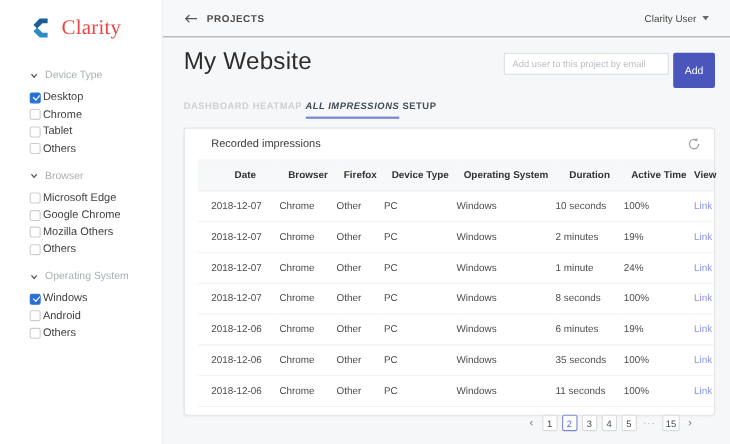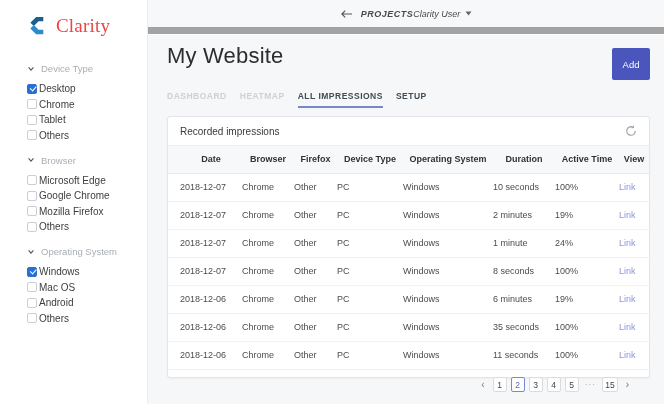--- a/index.html
+++ b/index.html
@@ -18,49 +18,49 @@
     font-size:10px; color:#3d3d3d; cursor:default; }
   .cb { width:10px; height:10px; border:1px solid #c9ced4; border-radius:2px;
     background:#fff; position:relative; flex:0 0 auto; }
   .cb.checked { background:var(--checkbox-checked,#2a70d3); border-color:var(--checkbox-checked,#2a70d3); }
   .cb.checked::after { content:""; position:absolute; left:1.5px; top:1.5px;
     width:5px; height:2.5px; border-left:1.4px solid #fff; border-bottom:1.4px solid #fff;
     transform:rotate(-48deg); }
 
   
   .topbar { position:absolute; left:148px; right:0; top:0; height:34px;
-    background:#f7f8f9; border-bottom:7px solid #a3a3a3; display:flex;
-    align-items:center; justify-content:center; padding:0 19px;font-style:italic; }
+    background:#f7f8f9; border-bottom:1px solid #a3a3a3; display:flex;
+    align-items:center; justify-content:space-between; padding:0 19px; }
   .back { display:flex; align-items:center; gap:8px; font-size:9px; font-weight:700;
     letter-spacing:.5px; color:#4a4a4a; cursor:pointer; }
   .user { display:flex; align-items:center; gap:5px; font-size:9px; color:#4a4a4a; cursor:pointer; }
 
   
   .main { position:absolute; left:148px; right:0; top:35px; bottom:0;
     background:#f6f7f8; padding:8px 14px 0 19px; }
   .page-head { display:flex; justify-content:space-between; align-items:flex-start; }
   .page-title { font-size:22px; font-weight:400; color:#2d2d2d; letter-spacing:.2px;text-align:right; }
   .add-user { display:flex; margin-top:5px; }
   .add-input { width:150px; height:20px; border:1px solid #dcdee0; font-size:8.5px;
     padding:0 7px; color:#333; background:#fff;
     font-family:"Liberation Sans","DejaVu Sans",sans-serif; }
   .add-input::placeholder { color:#b9bec4; }
   .add-btn { width:38px; height:32px; background:var(--accent,#4a56bc); color:#fff;
     border:none; font-size:9.5px; border-radius:2px; margin-left:4px; cursor:pointer;
     font-family:"Liberation Sans","DejaVu Sans",sans-serif; }
 
-  .tabs { display:flex; gap:13px; margin-top:11px; font-size:8.5px; font-weight:700;
+  .tabs { display:flex; gap:3px; margin-top:11px; font-size:8.5px; font-weight:700;
     letter-spacing:.5px; }
   .tab { padding-bottom:5px; color:#3e4a54; cursor:pointer; }
   .tab.dim { color:#ccd1d5; }
-  .tab.active { border-bottom:2px solid var(--tab-underline,#7986cb); }
+  .tab.active { border-bottom:2px solid var(--tab-underline,#7986cb);font-style:italic; }
 
   
   .card { background:#fff; border:1px solid #e3e5e8; border-radius:3px;
-    height:262px; margin-top:8px; box-shadow:0 1px 2px rgba(0,0,0,.04); }
+    height:262px; margin-top:8px; box-shadow:0 1px 2px rgba(0,0,0,.04);padding-left:12px; }
   .card-head { height:29px; display:flex; align-items:center; justify-content:space-between;
     padding:0 12px; border-bottom:1px solid #efeff0; font-size:10px; color:#3a3a3a; }
   .refresh { cursor:pointer; display:flex; align-items:center; }
 
   table { width:100%; border-collapse:collapse; table-layout:fixed; }
   thead th { background:#f7f8f9; height:27px; text-align:center; font-size:9px;
     color:#323232; font-weight:700; border-bottom:1px solid #ececee; }
   tbody td { height:28px; font-size:9px; color:#4c4c4c; border-bottom:1px solid #f2f2f3; }
   th.c0, td.c0 { padding-left:12px; }
   td.view a { color:var(--link,#8a94e8); text-decoration:none; cursor:pointer; }
@@ -129,21 +129,21 @@
     <div class="side-item">
       <span class="cb"></span>
       <span>Microsoft Edge</span>
     </div>
     <div class="side-item">
       <span class="cb"></span>
       <span>Google Chrome</span>
     </div>
     <div class="side-item">
       <span class="cb"></span>
-      <span>Mozilla Firefox</span>
+      <span>Mozilla Others</span>
     </div>
     <div class="side-item">
       <span class="cb"></span>
       <span>Others</span>
     </div>
   </div>
 
   <div class="side-section">
     <div class="section-head">
       <span>
@@ -152,24 +152,20 @@
           </svg>
       </span>
       <span>Operating System</span>
     </div>
     <div class="side-item">
       <span class="cb checked"></span>
       <span>Windows</span>
     </div>
     <div class="side-item">
       <span class="cb"></span>
-      <span>Mac OS</span>
-    </div>
-    <div class="side-item">
-      <span class="cb"></span>
       <span>Android</span>
     </div>
     <div class="side-item">
       <span class="cb"></span>
       <span>Others</span>
     </div>
   </div>
 </aside>
 
 <header class="topbar">
@@ -189,20 +185,21 @@
         </svg>
     </span>
   </div>
 </header>
 
 <main class="main">
 
   <div class="page-head">
     <h1 class="page-title">My Website</h1>
     <div class="add-user">
+      <input class="add-input" type="text" placeholder="Add user to this project by email" style="">
       <button class="add-btn">Add</button>
     </div>
   </div>
 
   <nav class="tabs">
     <span class="tab dim">DASHBOARD</span>
     <span class="tab dim">HEATMAP</span>
     <span class="tab active">ALL IMPRESSIONS</span>
     <span class="tab">SETUP</span>
   </nav>

